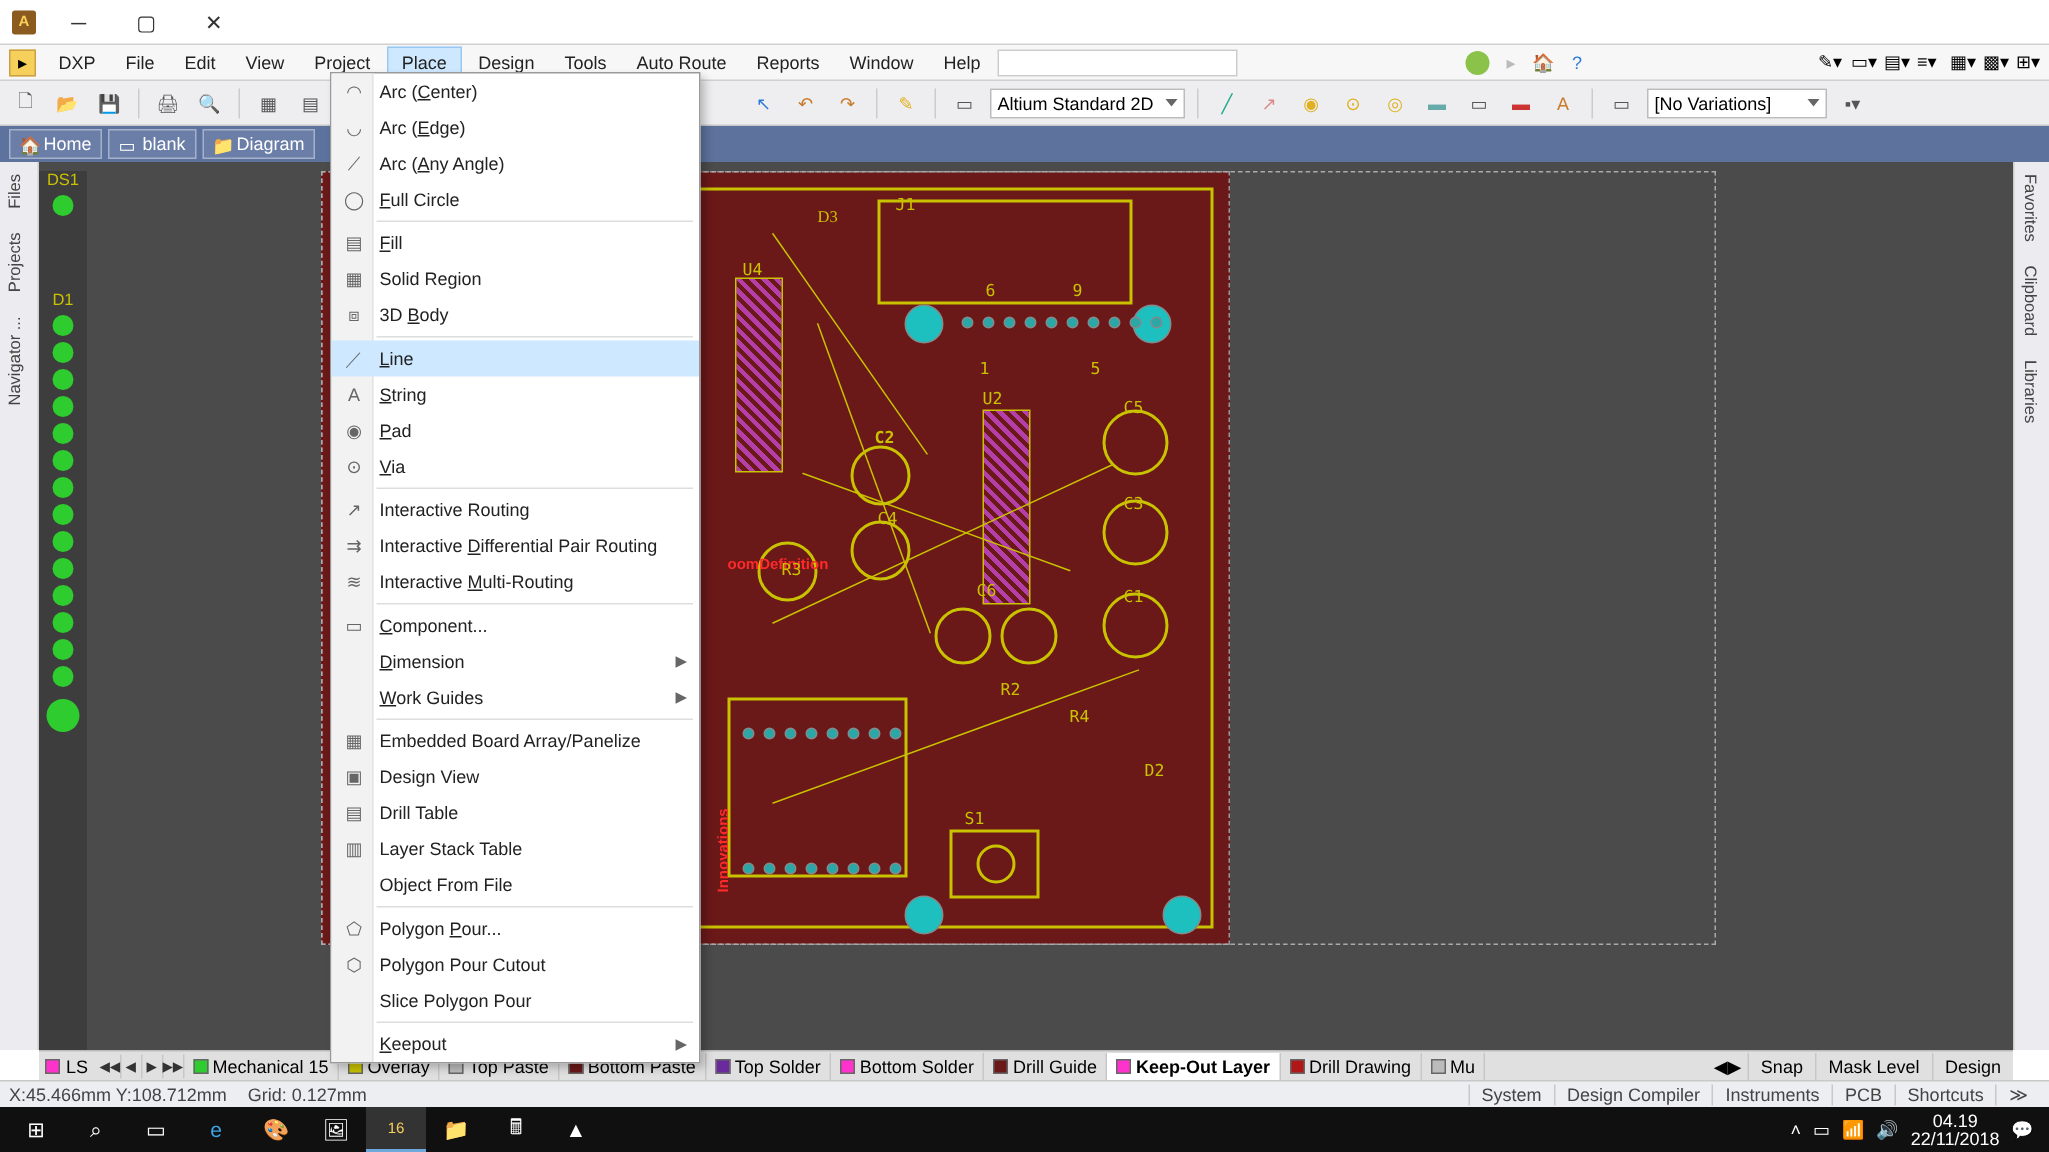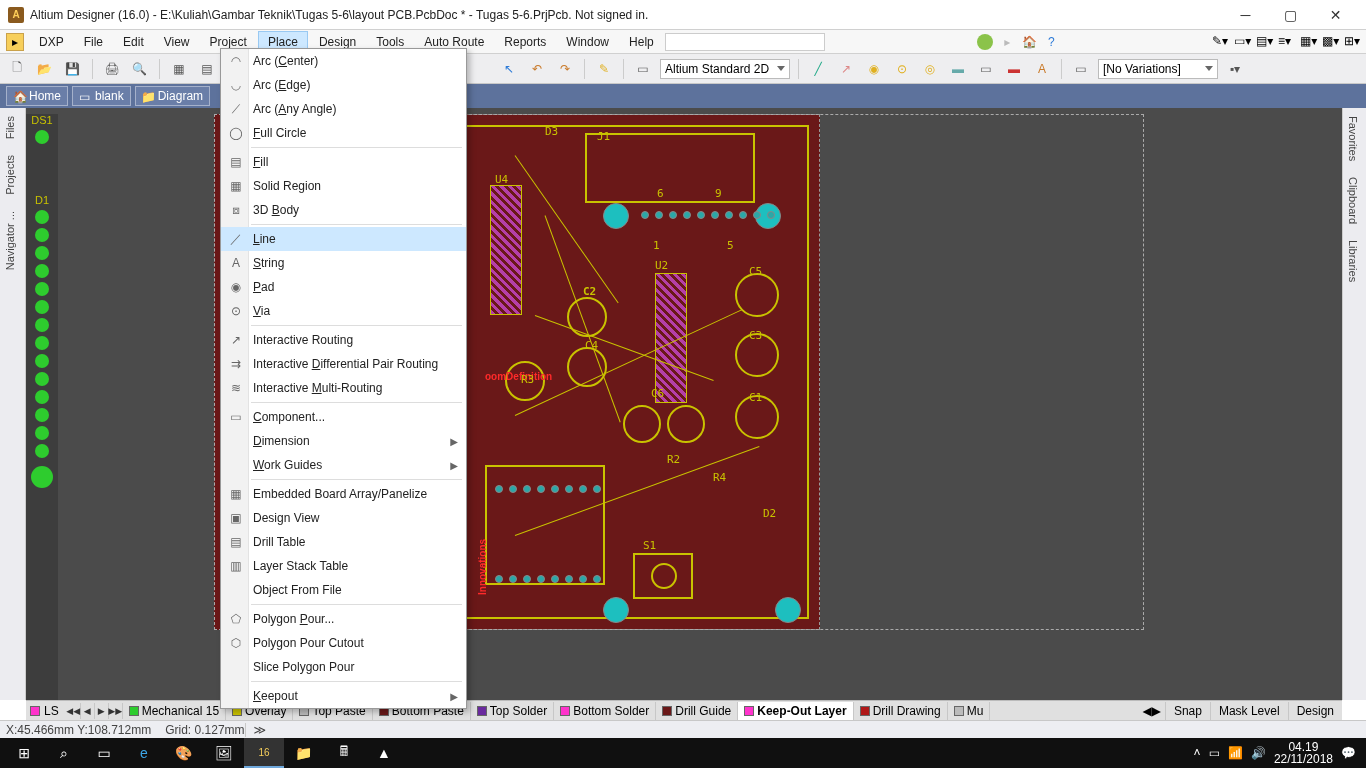--- a/index.html
+++ b/index.html
@@ -78,21 +78,20 @@
 .dropdown .drow .sub { position:absolute; right:8px; font-size:10px; color:#666;}
 .dropdown .dsep { height:1px; background:#ddd; margin:2px 4px 2px 30px;}
 .dropdown .iconstrip { position:absolute; left:0; top:0; bottom:0; width:28px; background:#f2f2f2; border-right:1px solid #e3e3e3;}
 u { text-decoration:underline; }
 </style>
 </head>
 <body>
 
 <div class="titlebar">
   <span class="logo">A</span>
-  <span class="title">Altium Designer (16.0) - E:\Kuliah\Gambar Teknik\Tugas 5-6\layout PCB.PcbDoc * - Tugas 5-6.PrjPcb. Not signed in.</span>
   <div class="winbtns">
     <div class="winbtn">─</div>
     <div class="winbtn">▢</div>
     <div class="winbtn">✕</div>
   </div>
 </div>
 
 <div class="menubar">
   <span class="dxpbtn">▸</span>
   <span class="mitem">DXP</span>
@@ -264,21 +263,21 @@
         <span class="padcirc" style="position: static; width: 8px; height: 8px;"></span>
         <span class="padcirc" style="position: static; width: 8px; height: 8px;"></span>
         <span class="padcirc" style="position: static; width: 8px; height: 8px;"></span>
         <span class="padcirc" style="position: static; width: 8px; height: 8px;"></span>
         <span class="padcirc" style="position: static; width: 8px; height: 8px;"></span>
       </div>
 
     <span class="red-note" style="left:270px;top:256px">oomDefinition</span>
     <span class="red-note" style="left:262px;top:480px;transform:rotate(-90deg);transform-origin:left top">Innovations</span>
     <div id="board-labels">
-        <span class="lbl" style="left: 330px; top: 10px;">D3</span>
+        <span class="lbl" style="left: 330px; top: 24px; font-family: Liberation Serif, serif;">D3</span>
         <span class="lbl" style="left: 382px; top: 15px;">J1</span>
         <span class="lbl" style="left: 280px; top: 58px;">U4</span>
         <span class="lbl" style="left: 442px; top: 72px;">6</span>
         <span class="lbl" style="left: 500px; top: 72px;">9</span>
         <span class="lbl" style="left: 440px; top: 144px;">U2</span>
         <span class="lbl" style="left: 534px; top: 150px;">C5</span>
         <span class="lbl" style="left: 368px; top: 170px; font-weight: bold;">C2</span>
         <span class="lbl" style="left: 370px; top: 224px;">C4</span>
         <span class="lbl" style="left: 306px; top: 234px; margin-top: 24px;">R3</span>
         <span class="lbl" style="left: 436px; top: 272px;">C6</span>
@@ -472,20 +471,27 @@
     <span style="padding:2px 4px">◀▶</span>
     <span class="rbtn">Snap</span>
     <span class="rbtn">Mask Level</span>
     <span class="rbtn">Design</span>
   </div>
 </div>
 
 <div class="statusbar">
   <span>X:45.466mm Y:108.712mm</span>
   <span style="margin-left:14px">Grid: 0.127mm</span>
+  <div class="sgroup" id="status-panels">
+      <span class="sitem">System</span>
+      <span class="sitem">Design Compiler</span>
+      <span class="sitem">Instruments</span>
+      <span class="sitem">PCB</span>
+      <span class="sitem">Shortcuts</span>
+    </div>
   <span class="sitem">≫</span>
 </div>
 
 <div class="taskbar">
   <div class="tb">⊞</div>
   <div class="tb">⌕</div>
   <div class="tb">▭</div>
   <div class="tb" style="color:#3da6e8">e</div>
   <div class="tb">🎨</div>
   <div class="tb">🖼</div>

